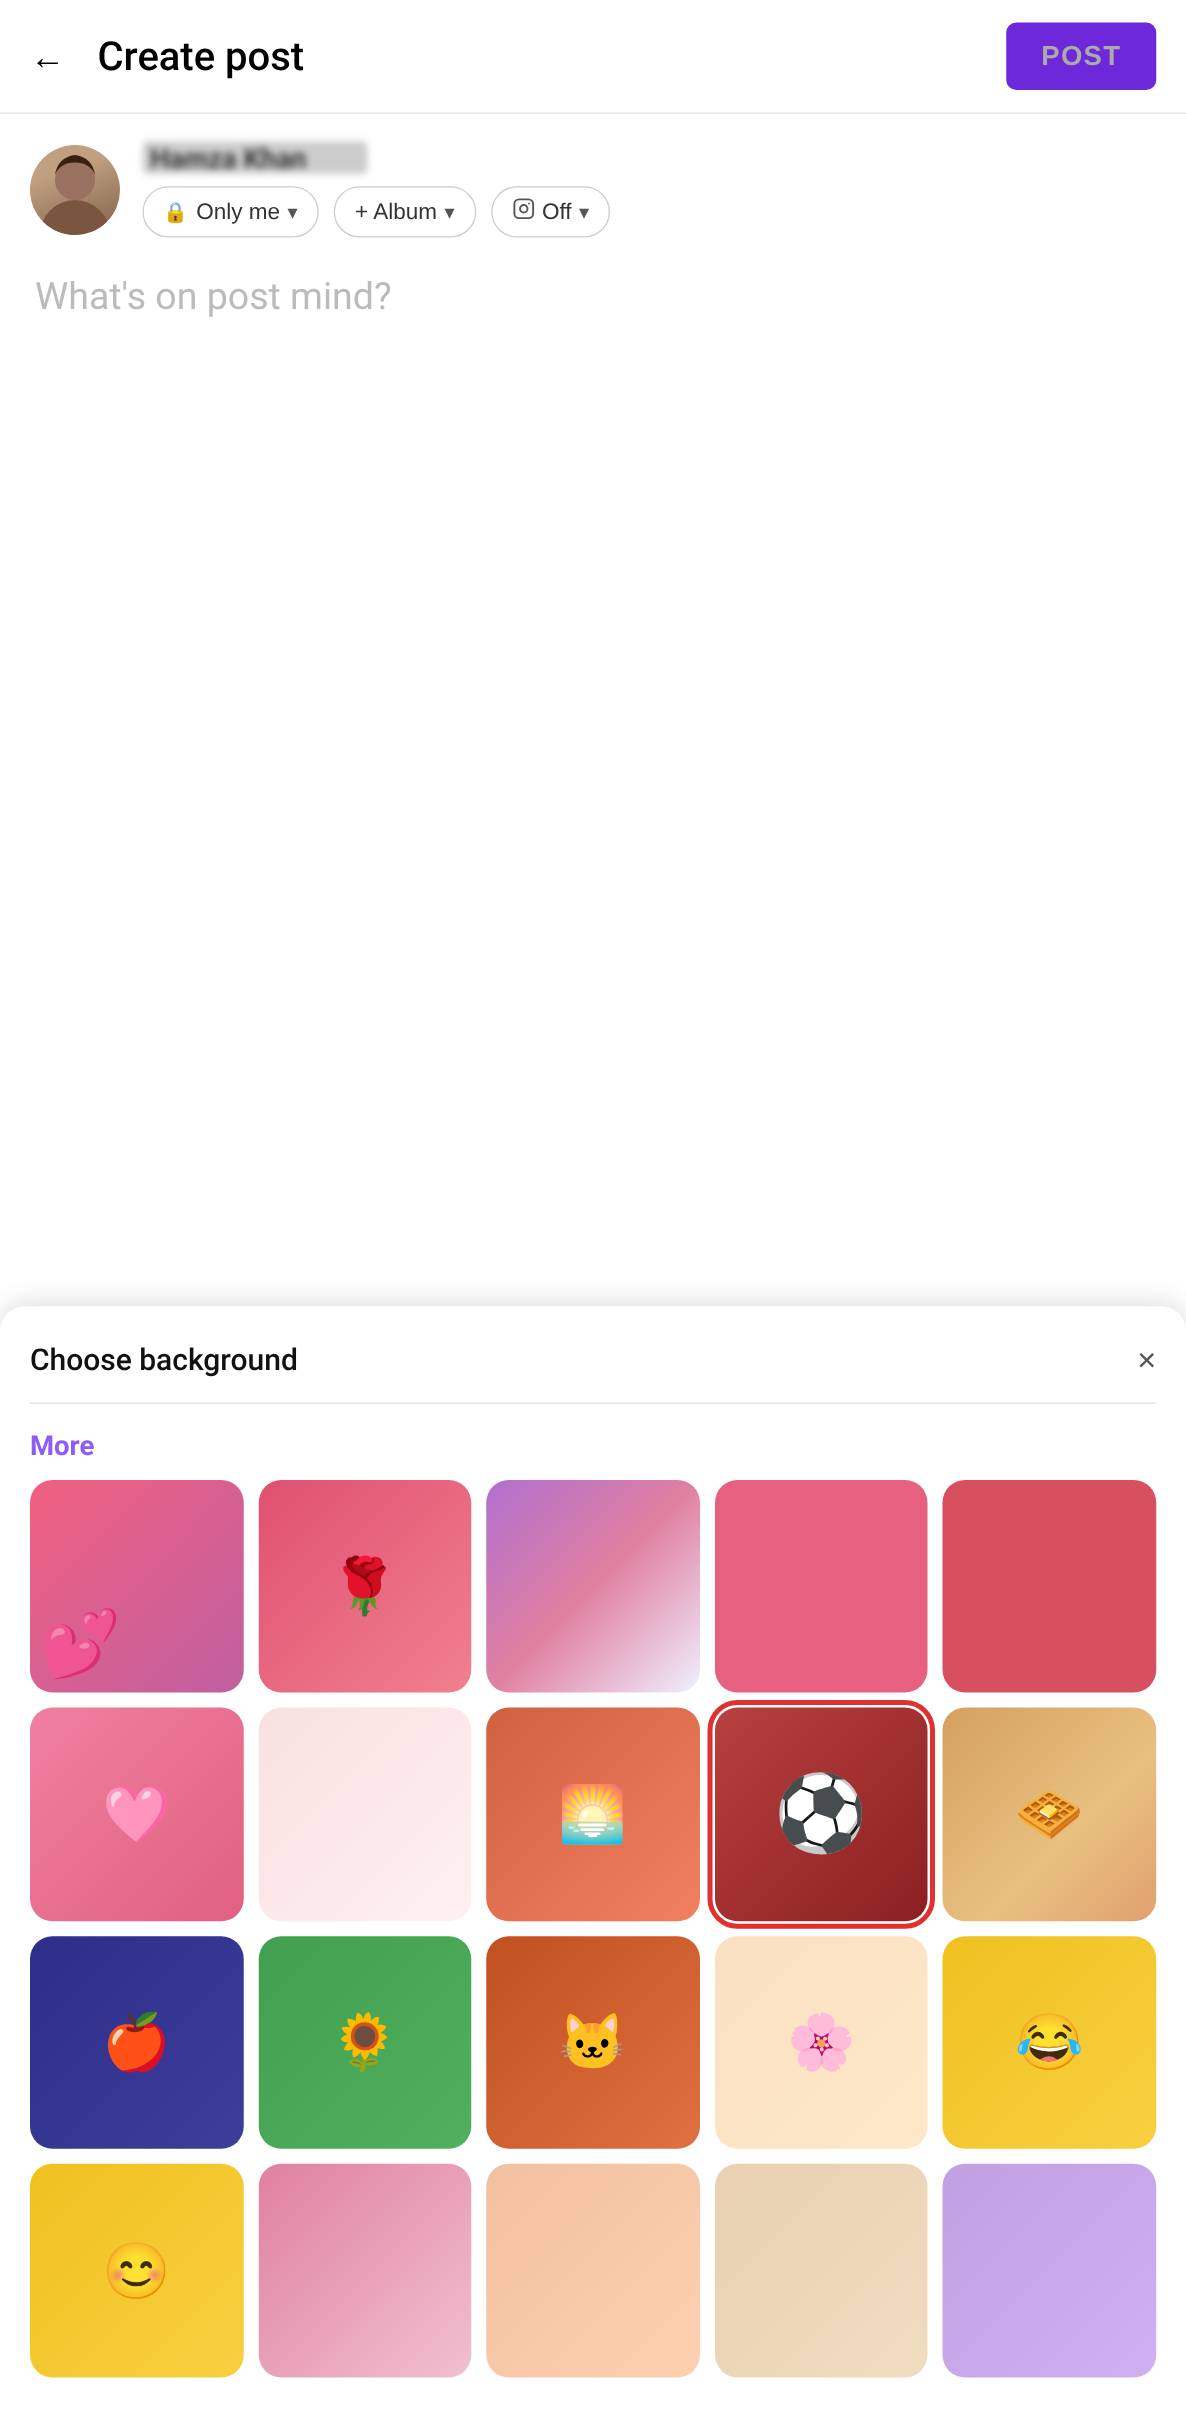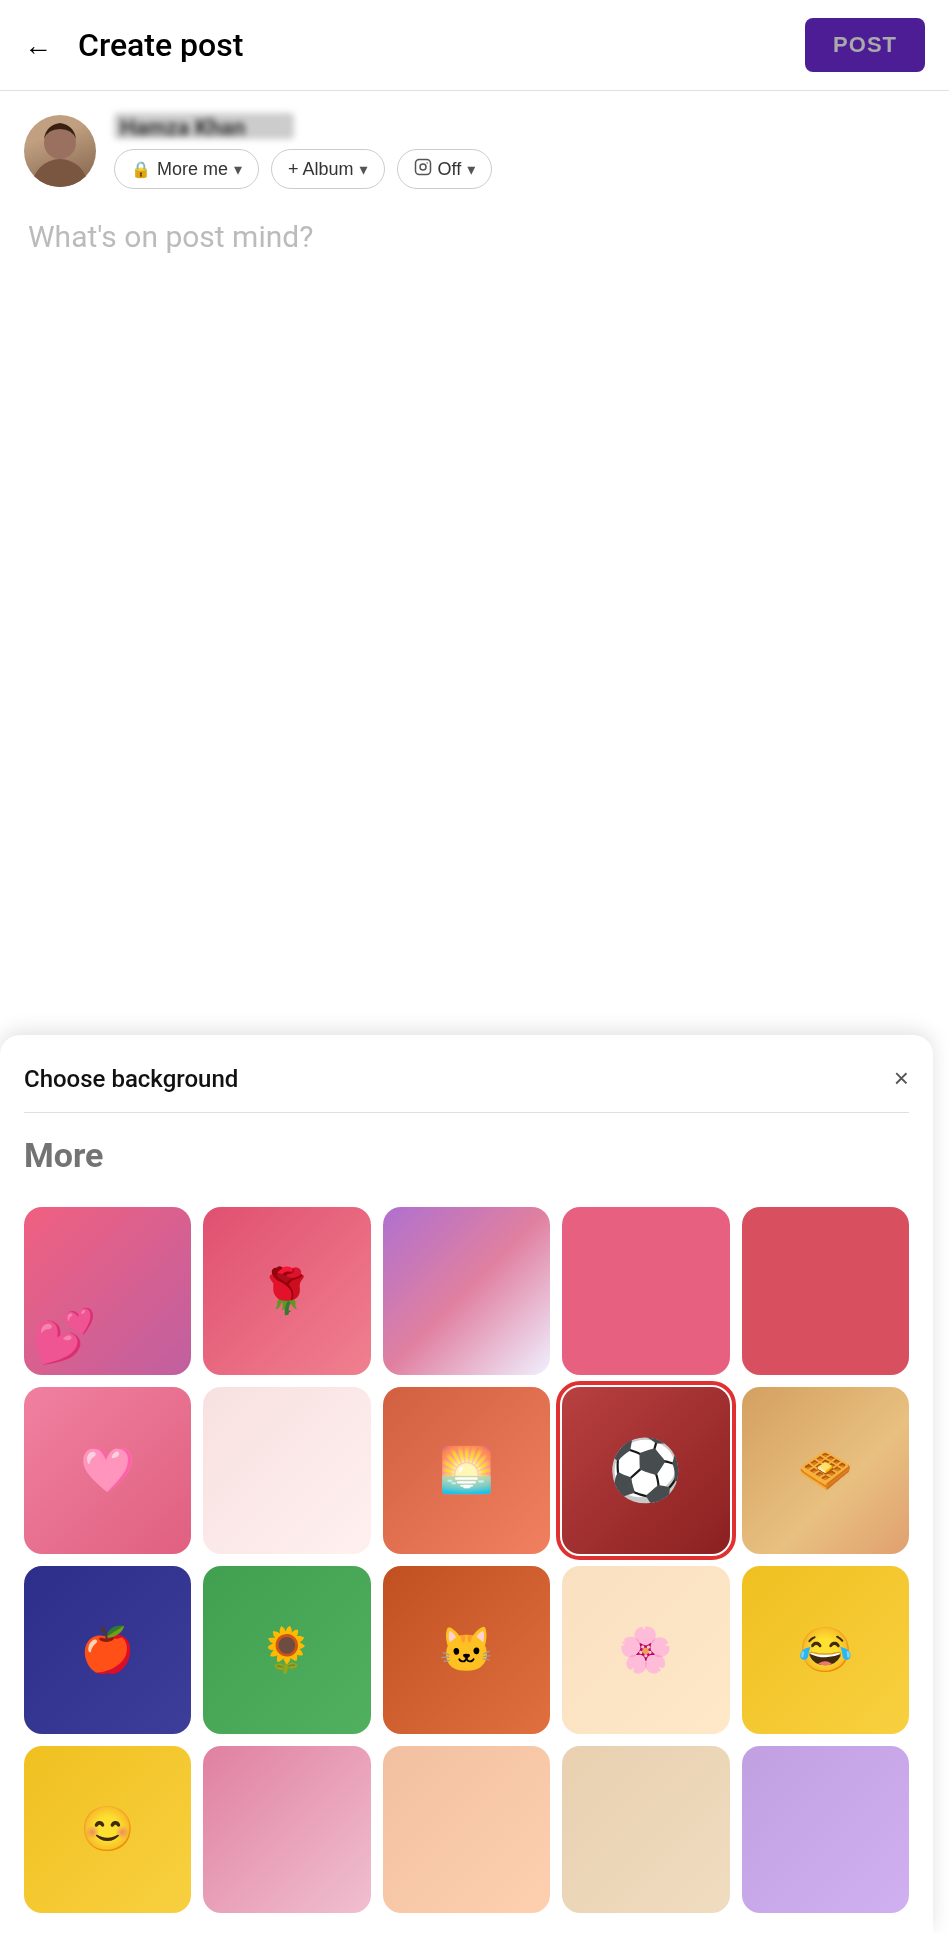--- a/index.html
+++ b/index.html
@@ -30,21 +30,21 @@
       cursor: pointer;
       font-weight: 400;
     }
     .header-title {
       font-size: 32px;
       font-weight: 500;
       color: #000;
       margin-left: 10px;
     }
     .post-button {
-      background: #4c1d95;
+      background: #6d28d9;
       border: none;
       border-radius: 8px;
       padding: 14px 28px;
       font-size: 22px;
       font-weight: 700;
       color: #aaa;
       cursor: pointer;
       letter-spacing: 1px;
     }
 
@@ -117,25 +117,25 @@
       font-size: 30px;
       color: #bbb;
       min-height: 320px;
     }
 
     
     .bottom-panel {
       position: absolute;
       bottom: 0;
       left: 0;
-      right: 16px;
+      right: 0;
       background: #fff;
       border-radius: 20px 20px 0 0;
       box-shadow: 0 -4px 20px rgba(0,0,0,0.12);
-      padding: 28px 24px 0;
+      padding: 28px 24px 11px;
     }
     .panel-header {
       display: flex;
       align-items: center;
       justify-content: space-between;
       margin-bottom: 18px;
     }
     .panel-title {
       font-size: 24px;
       font-weight: 500;
@@ -147,24 +147,24 @@
       cursor: pointer;
       background: none;
       border: none;
     }
     .panel-divider {
       height: 1px;
       background: #e0e0e0;
       margin-bottom: 22px;
     }
     .section-label {
-      font-size: 34px;
+      font-size: 22px;
       font-weight: 700;
-      color: #737373;
-      margin-bottom: 32px;
+      color: #8b5cf6;
+      margin-bottom: 14px;
     }
 
     
     .bg-grid {
       display: grid;
       grid-template-columns: repeat(5, 1fr);
       gap: 12px;
       padding-bottom: 20px;
     }
     .bg-item {
@@ -222,21 +222,21 @@
 
         <path d="M20 24 Q22 10 36 8 Q50 10 52 24 Q48 14 36 14 Q24 14 20 24Z" fill="#3a2010"></path>
       </svg>
     </div>
   </div>
   <div class="user-meta">
     <div class="user-name">Hamza Khan</div>
     <div class="tag-row">
       <button class="tag-btn">
         <span class="icon-char">🔒</span>
-        <span>More me</span>
+        <span>Only me</span>
         <span class="icon-char">▾</span>
       </button>
       <button class="tag-btn">
         <span>+ Album</span>
         <span class="icon-char">▾</span>
       </button>
       <button class="tag-btn">
         <span class="icon-char">
           <svg width="18" height="18" viewBox="0 0 24 24" fill="none" stroke="#555" stroke-width="2" stroke-linecap="round" stroke-linejoin="round">
             <rect x="2" y="2" width="20" height="20" rx="5" ry="5"></rect>

